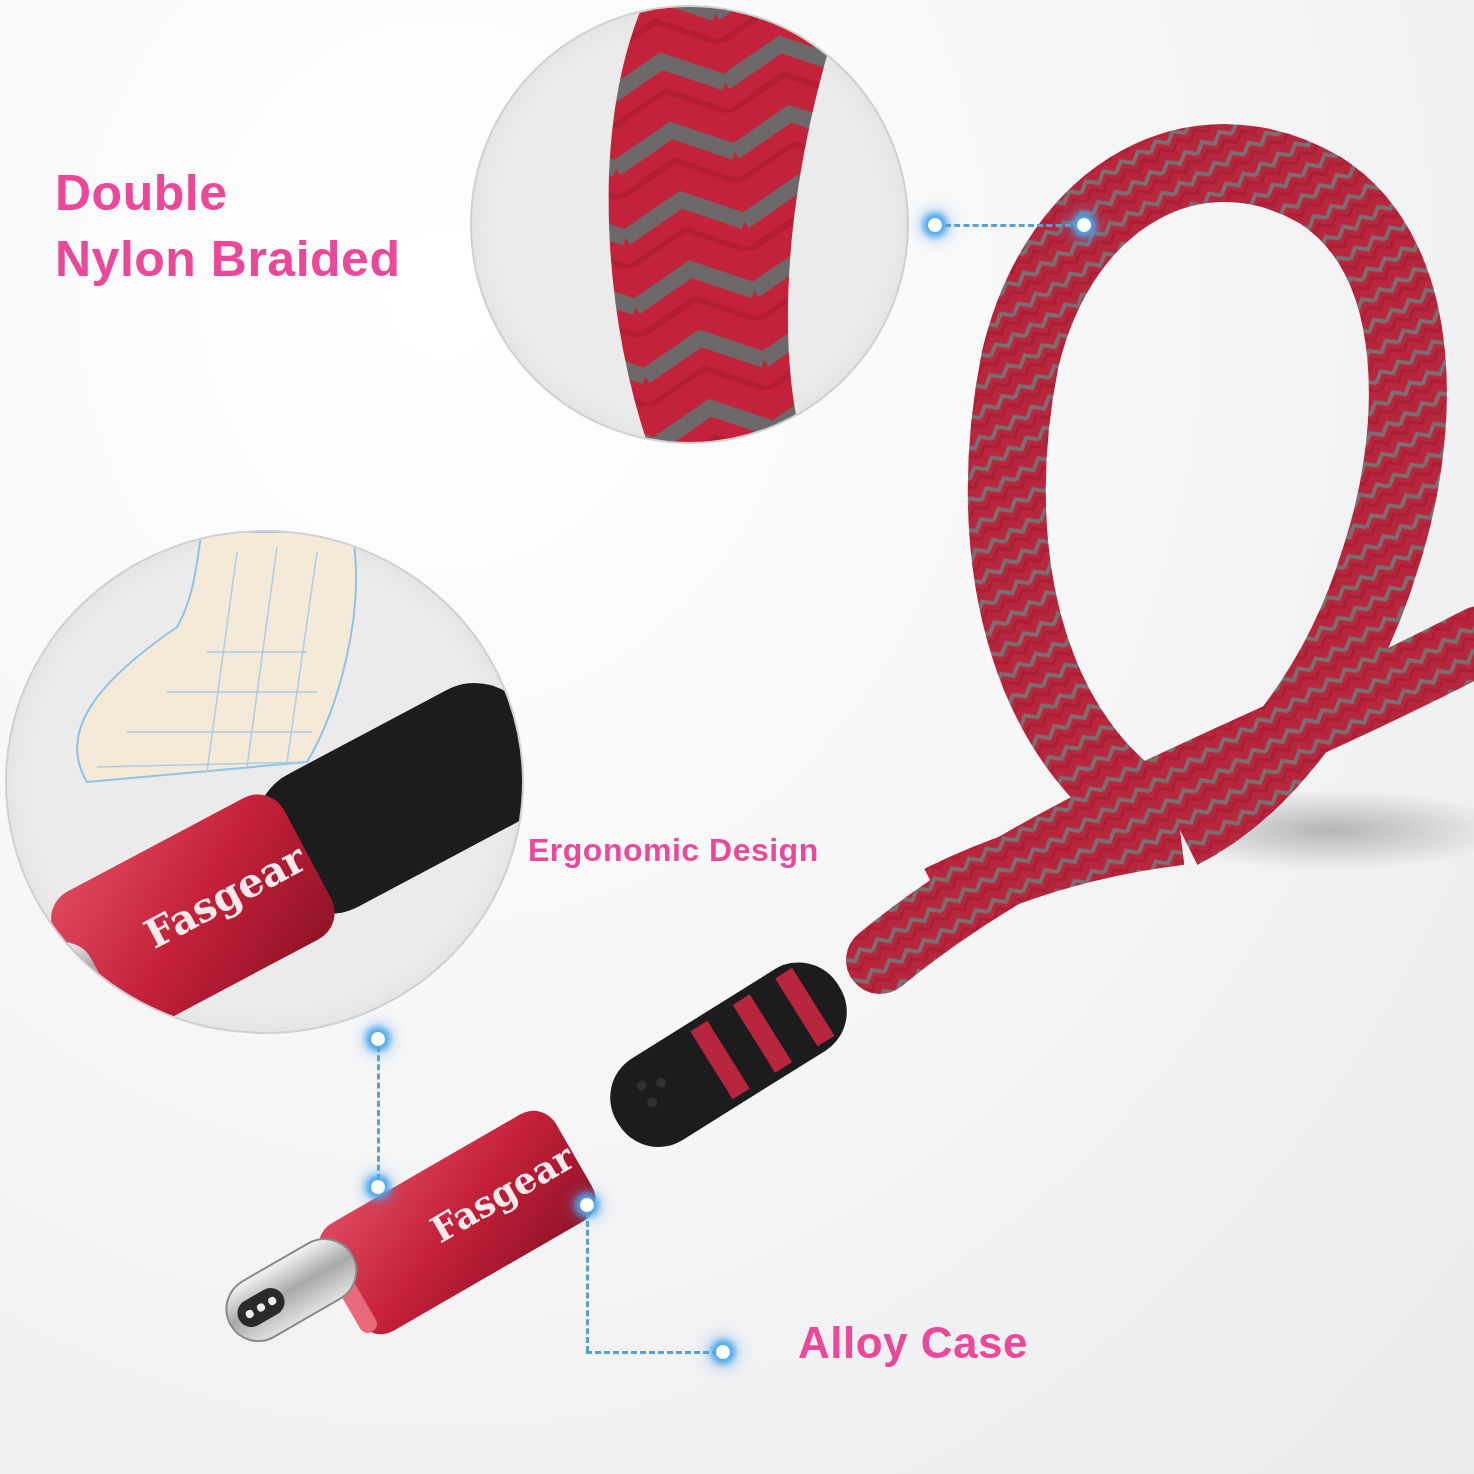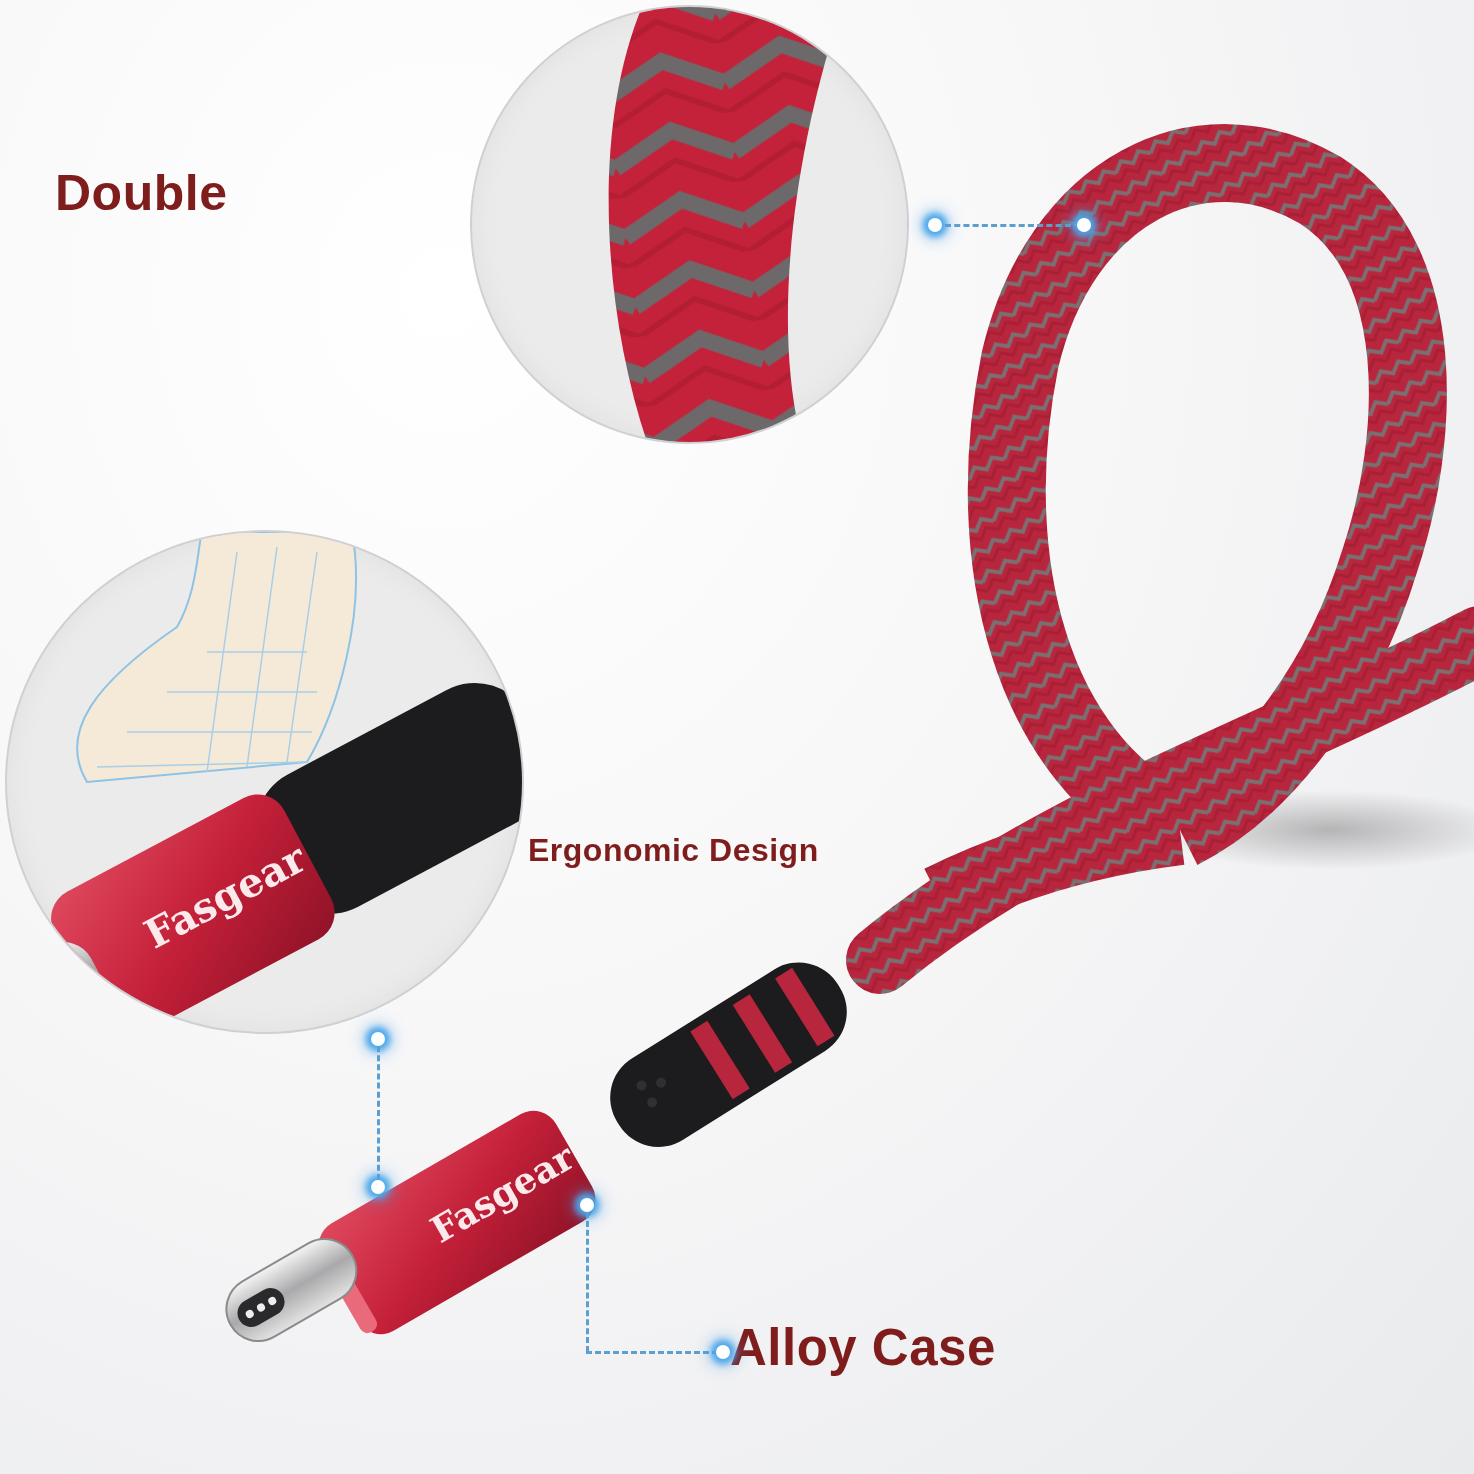--- a/index.html
+++ b/index.html
@@ -2,26 +2,26 @@
 <html><head>
 <meta charset="utf-8">
 <style>
   html, body { margin: 0; padding: 0; }
   body {
     width: 1474px; height: 1474px; position: relative; overflow: hidden;
     background: radial-gradient(ellipse at 30% 20%, #ffffff 0%, #f7f7f8 45%, #e9eaec 100%);
     font-family: "Liberation Sans", sans-serif;
   }
   .label {
-    position: absolute; color: #7f1d1d; font-weight: bold;
+    position: absolute; color: #ec4899; font-weight: bold;
     font-family: "Liberation Sans", sans-serif; letter-spacing: 0.5px;
   }
   #lbl-nylon { left: 55px; top: 160px; font-size: 50px; line-height: 66px; }
   #lbl-ergo { left: 528px; top: 832px; font-size: 32px; }
-  #lbl-alloy { left: 730px; top: 1318px; font-size: 51px; }
+  #lbl-alloy { left: 798px; top: 1318px; font-size: 44px; }
   .circle {
     position: absolute; border-radius: 50%; overflow: hidden;
     background: #ebebec; border: 2px solid #cfd0d2;
     box-shadow: inset 0 0 30px rgba(0,0,0,0.05);
   }
   #circle-braid { left: 470px; top: 5px; width: 435px; height: 435px; }
   #circle-ergo { left: 5px; top: 530px; width: 515px; height: 500px; }
   .dot {
     position: absolute; width: 14px; height: 14px; border-radius: 50%;
     background: #ffffff;
@@ -110,20 +110,21 @@
       <rect x="40" y="-80" width="300" height="150" rx="60" fill="#1c1c1e"></rect>
       <rect x="-180" y="-80" width="260" height="160" rx="30" fill="url(#alloy)"></rect>
       <text x="-100" y="12" fill="#fbe9ec" font-family="DejaVu Serif, serif" font-size="40" font-weight="bold">Fasgear</text>
       <rect x="-260" y="-40" width="100" height="80" rx="30" fill="url(#metal)"></rect>
     </g>
   </svg>
 </div>
 
 <div id="lbl-nylon" class="label">
   <div>Double</div>
+  <div>Nylon Braided</div>
 </div>
 <div id="lbl-ergo" class="label">Ergonomic Design</div>
 <div id="lbl-alloy" class="label">Alloy Case</div>
 
 <div class="dot" style="left:928px;top:218px;"></div>
 <div class="dash-h" style="left:945px;top:224px;width:135px;"></div>
 <div class="dot" style="left:1077px;top:218px;"></div>
 
 <div class="dot" style="left:371px;top:1032px;"></div>
 <div class="dash-v" style="left:377px;top:1046px;height:134px;"></div>

